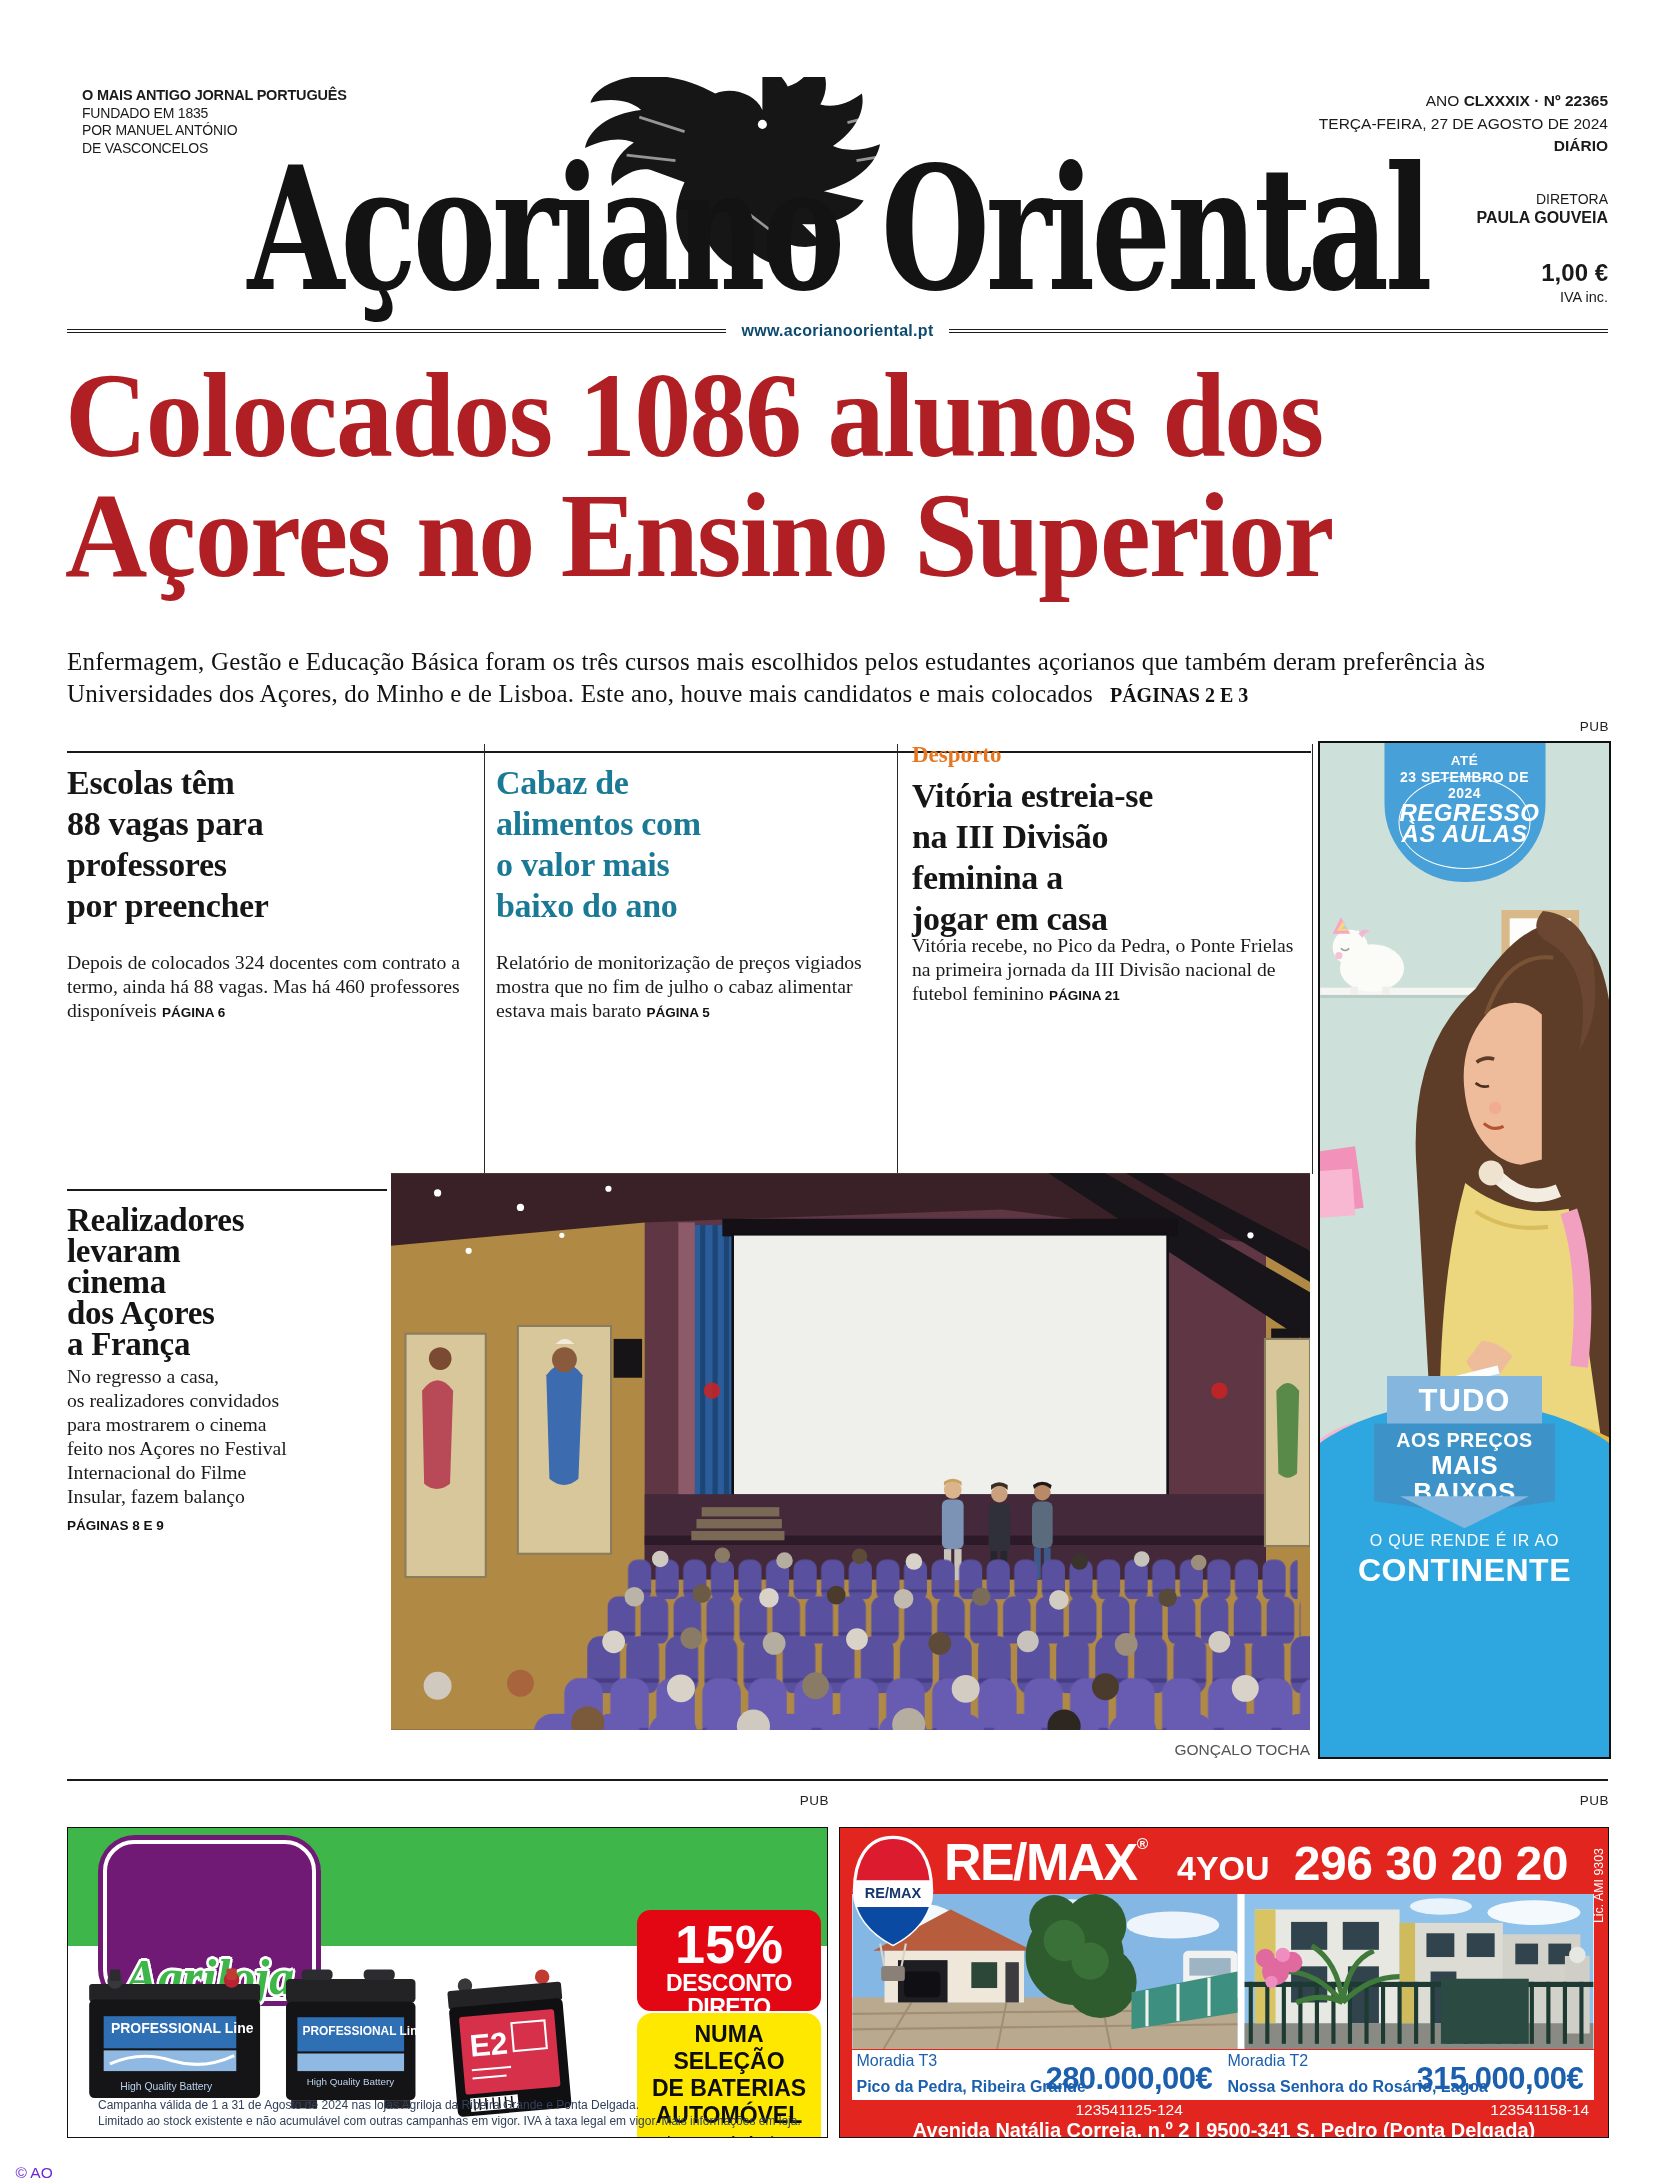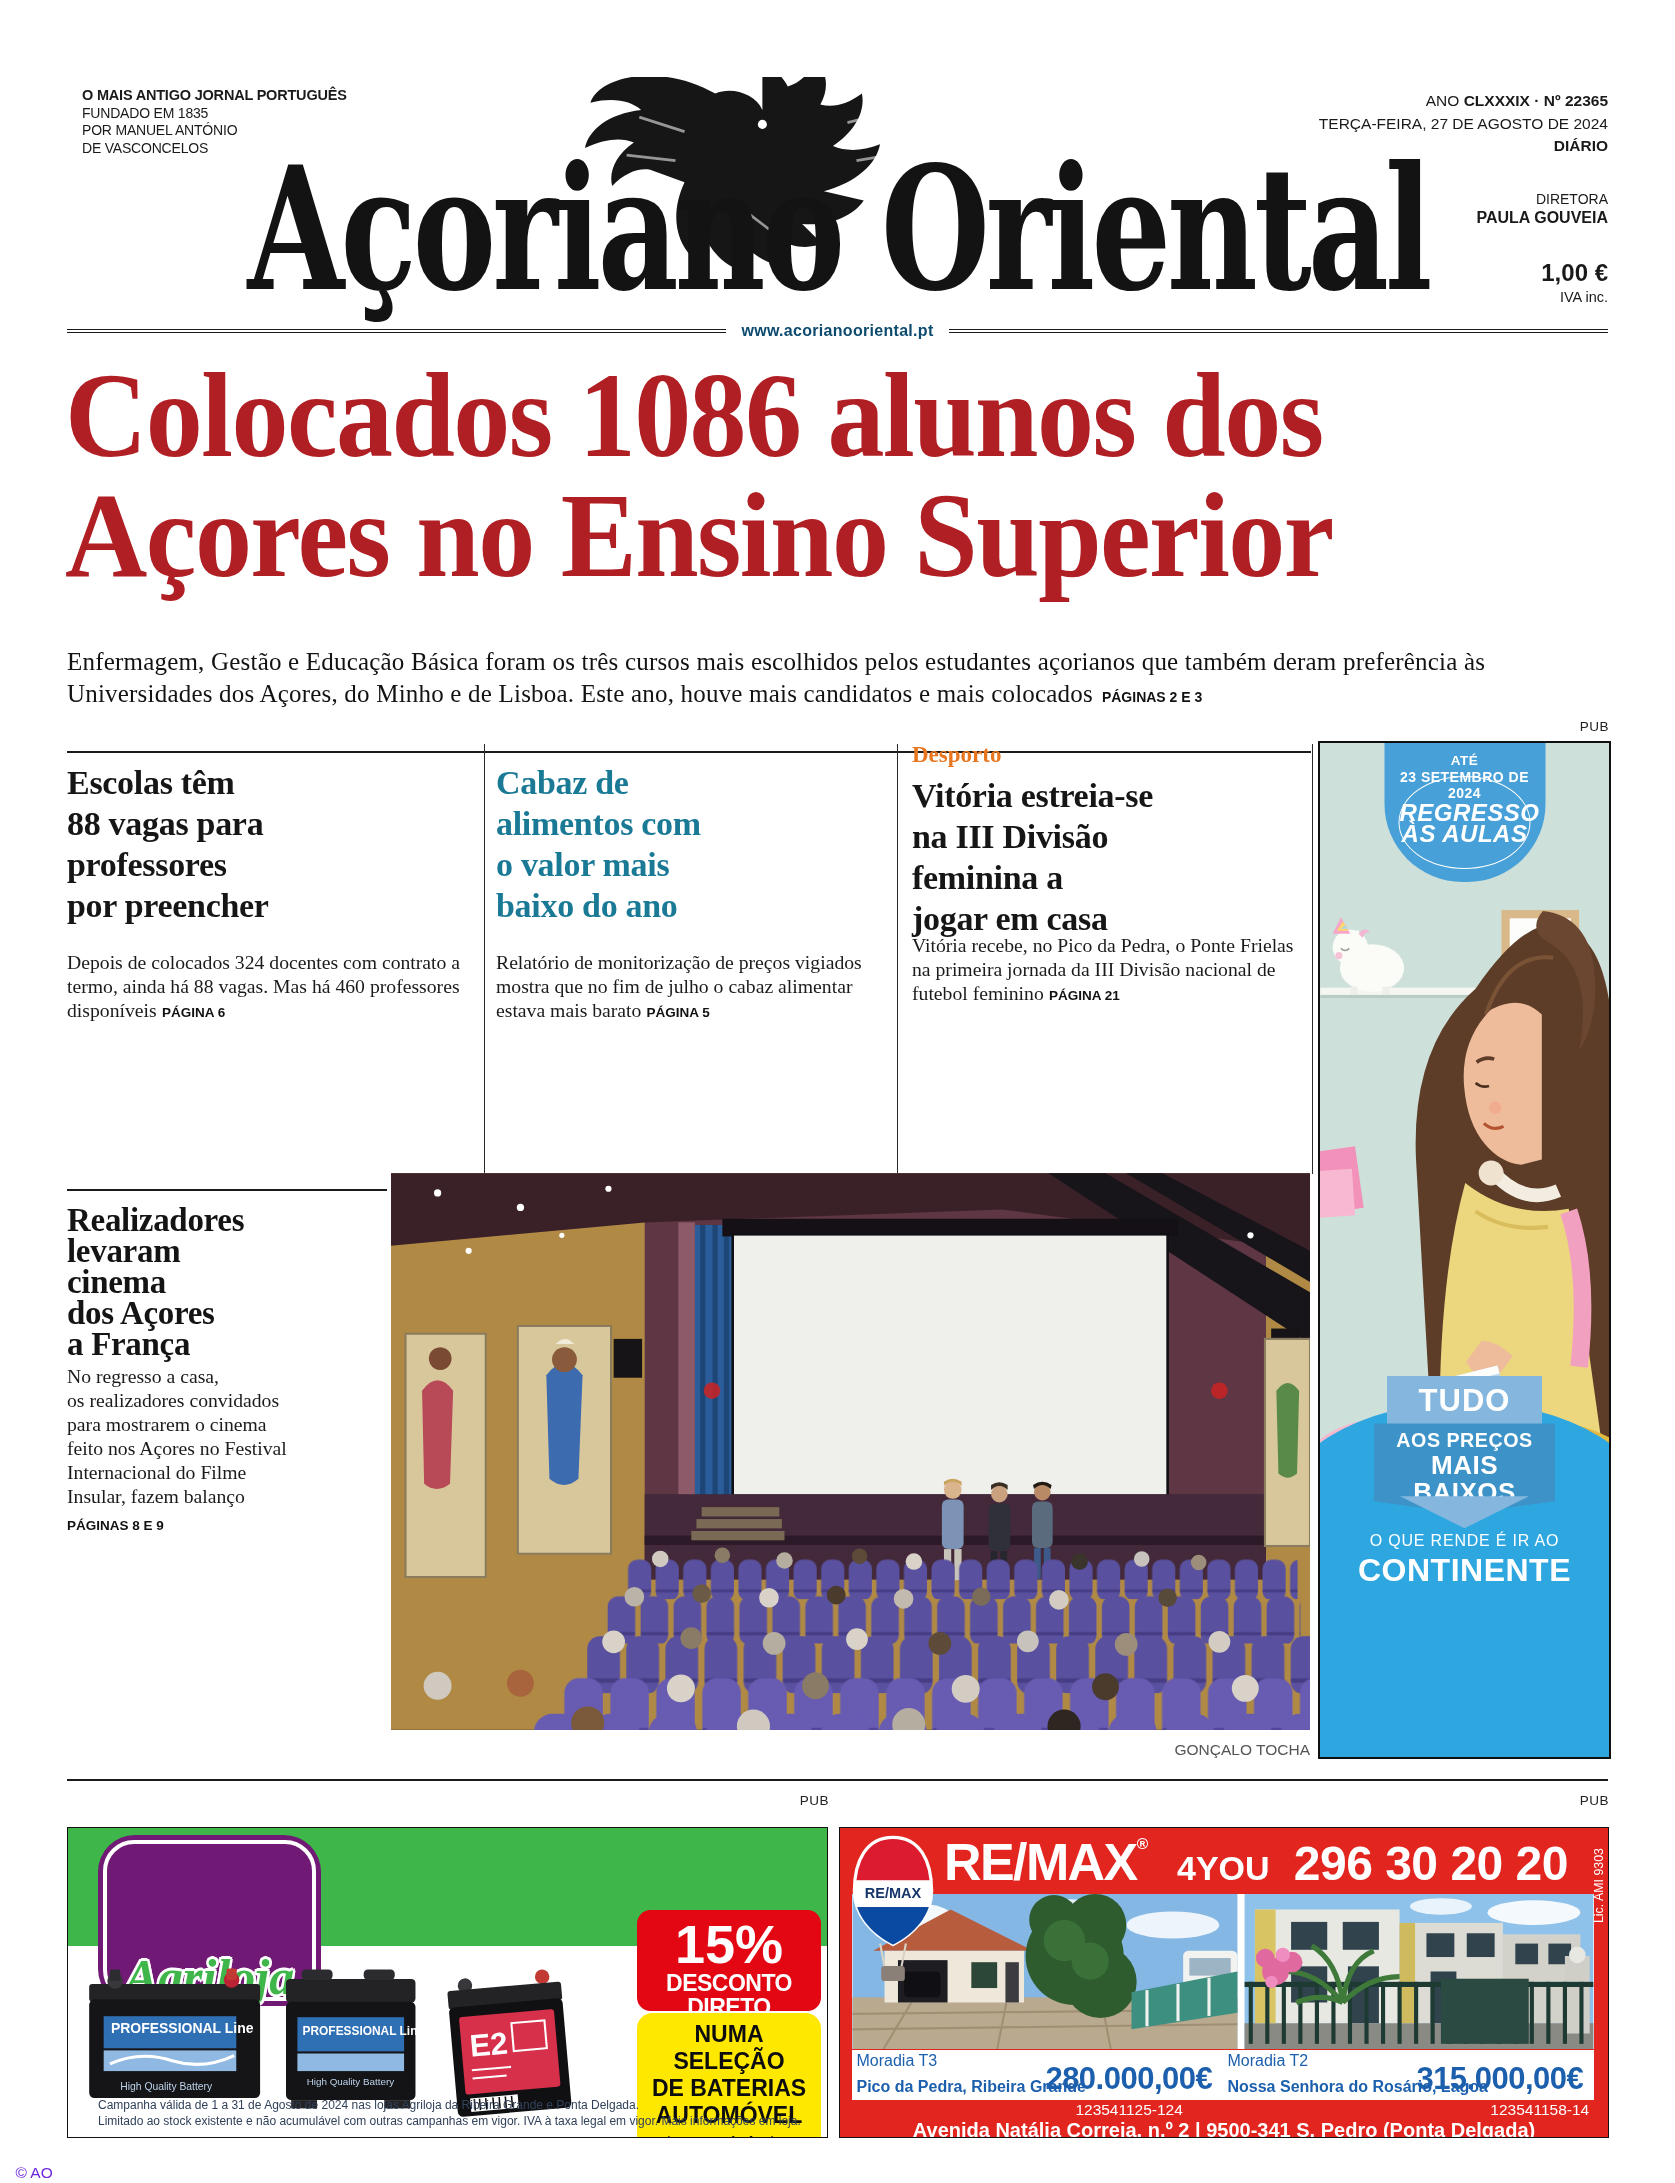--- a/index.html
+++ b/index.html
@@ -29,22 +29,22 @@
   .site-bar{top:322px;left:67px;width:1541px;display:flex;align-items:center;gap:15.5px;}
   .site-bar .rl{flex:1;border-top:4.1px double #1a1a1a;height:0;}
   .site-bar .site{font-size:16px;font-weight:bold;letter-spacing:0.3px;color:#0c4a6e;}
 
   
   .headline{left:65px;top:356px;color:#b01f24;font-family:"Liberation Serif","DejaVu Serif",serif;
       font-weight:bold;font-size:120px;line-height:120px;letter-spacing:-1.6px;
       transform:scaleX(.95);transform-origin:left top;white-space:nowrap;}
   .deck{left:67px;top:646px;width:1535px;font-family:"Liberation Serif","DejaVu Serif",serif;
       font-size:25px;line-height:32px;color:#131313;letter-spacing:0.2px;}
-  .pages-tag{font-family:Liberation Sans, sans-serif;font-weight:bold;font-size:14px;
-      letter-spacing:0;margin-left:9px;color:#111;}
+  .pages-tag{font-family:Liberation Serif, serif;font-weight:bold;font-size:20px;
+      letter-spacing:0;margin-left:17px;color:#111;}
   .rule-deck{left:67px;top:751px;width:1244px;height:1.6px;background:#1a1a1a;}
 
   
   .col{top:762px;}
   .col1{left:67px;width:395px;}
   .col2{left:496px;width:384px;}
   .col3{left:912px;width:389px;top:742px;}
   .col-title{font-family:"Liberation Serif","DejaVu Serif",serif;font-weight:bold;
       font-size:34px;line-height:41px;letter-spacing:-0.3px;color:#161616;}
   .col2 .col-title{color:#1a7a96;}

